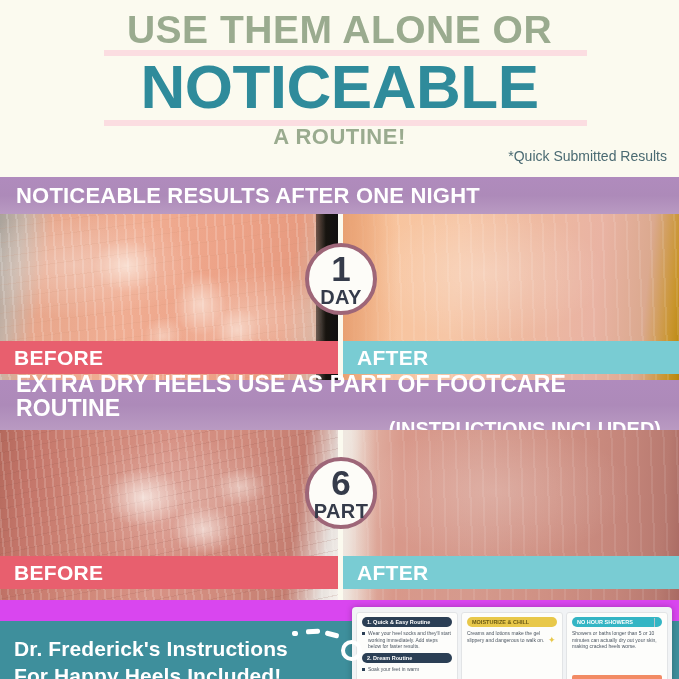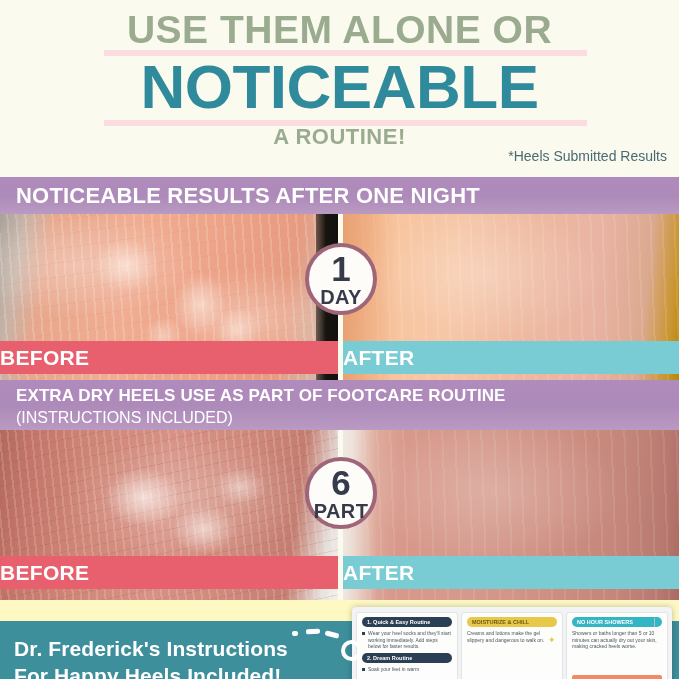--- a/index.html
+++ b/index.html
@@ -10,21 +10,21 @@
     width: 679px;
     height: 679px;
     font-family: "Liberation Sans", sans-serif;
     background: #fbfaef;
     overflow: hidden;
   }
   #page {
     position: relative;
     width: 679px;
     height: 679px;
-    background: #fef9c3;
+    background: #d946ef;
   }
 
   
   .header {
     position: absolute;
     left: 0; top: 0;
     width: 679px; height: 177px;
     background: #fbfaef;
   }
   .hdr-line1 {
@@ -94,29 +94,29 @@
     font-weight: bold;
     letter-spacing: 0.2px;
   }
   .band2 {
     top: 380px; height: 50px;
     display: flex;
     flex-direction: column;
     justify-content: center;
   }
   .band2-line1 {
-    font-size: 17px;
+    font-size: 23px;
     font-weight: bold;
     letter-spacing: 0.1px;
     line-height: 24px;
   }
   .band2-line2 {
-    font-size: 16px;
-    font-weight: normal;
-    text-align: left;
+    font-size: 20px;
+    font-weight: bold;
+    text-align: right;
     line-height: 19px;
     padding-right: 2px;
   }
 
   
   .photo-row {
     position: absolute;
     left: 0;
     width: 679px;
     background: #fbfaef;
@@ -230,20 +230,21 @@
     background: linear-gradient(90deg, rgba(20,18,16,.55) 0%, #17140f 45%, #121010 100%);
   }
 
   
   .label-bar {
     position: absolute;
     height: 33px;
     display: flex;
     align-items: center;
     box-sizing: border-box;
+    padding-left: 14px;
     color: #ffffff;
     font-size: 21px;
     font-weight: bold;
     letter-spacing: 0.3px;
   }
   .bar-before { left: 0;   width: 338px; background: #e85f6e; }
   .bar-after  { left: 343px; width: 336px; background: #79ccd3; }
   .bars-row1 { top: 341px; }
   .bars-row2 { top: 556px; }
 
@@ -404,21 +405,21 @@
 <body>
 
 <div id="page">
 
   <div class="header">
     <div class="hdr-line1">USE THEM ALONE OR</div>
     <div class="hdr-rule top"></div>
     <div class="hdr-line2">NOTICEABLE</div>
     <div class="hdr-rule bot"></div>
     <div class="hdr-line3">A ROUTINE!</div>
-    <div class="hdr-note">*Heels Submitted Results</div>
+    <div class="hdr-note">*Quick Submitted Results</div>
   </div>
 
   <div class="band band1">
     <span class="band1-text">NOTICEABLE RESULTS AFTER ONE NIGHT</span>
   </div>
 
   <div class="photo-row row1">
     <div class="pane pane-before">
       <div class="photo ph-1b"></div>
       <div class="dark-sliver"></div>

